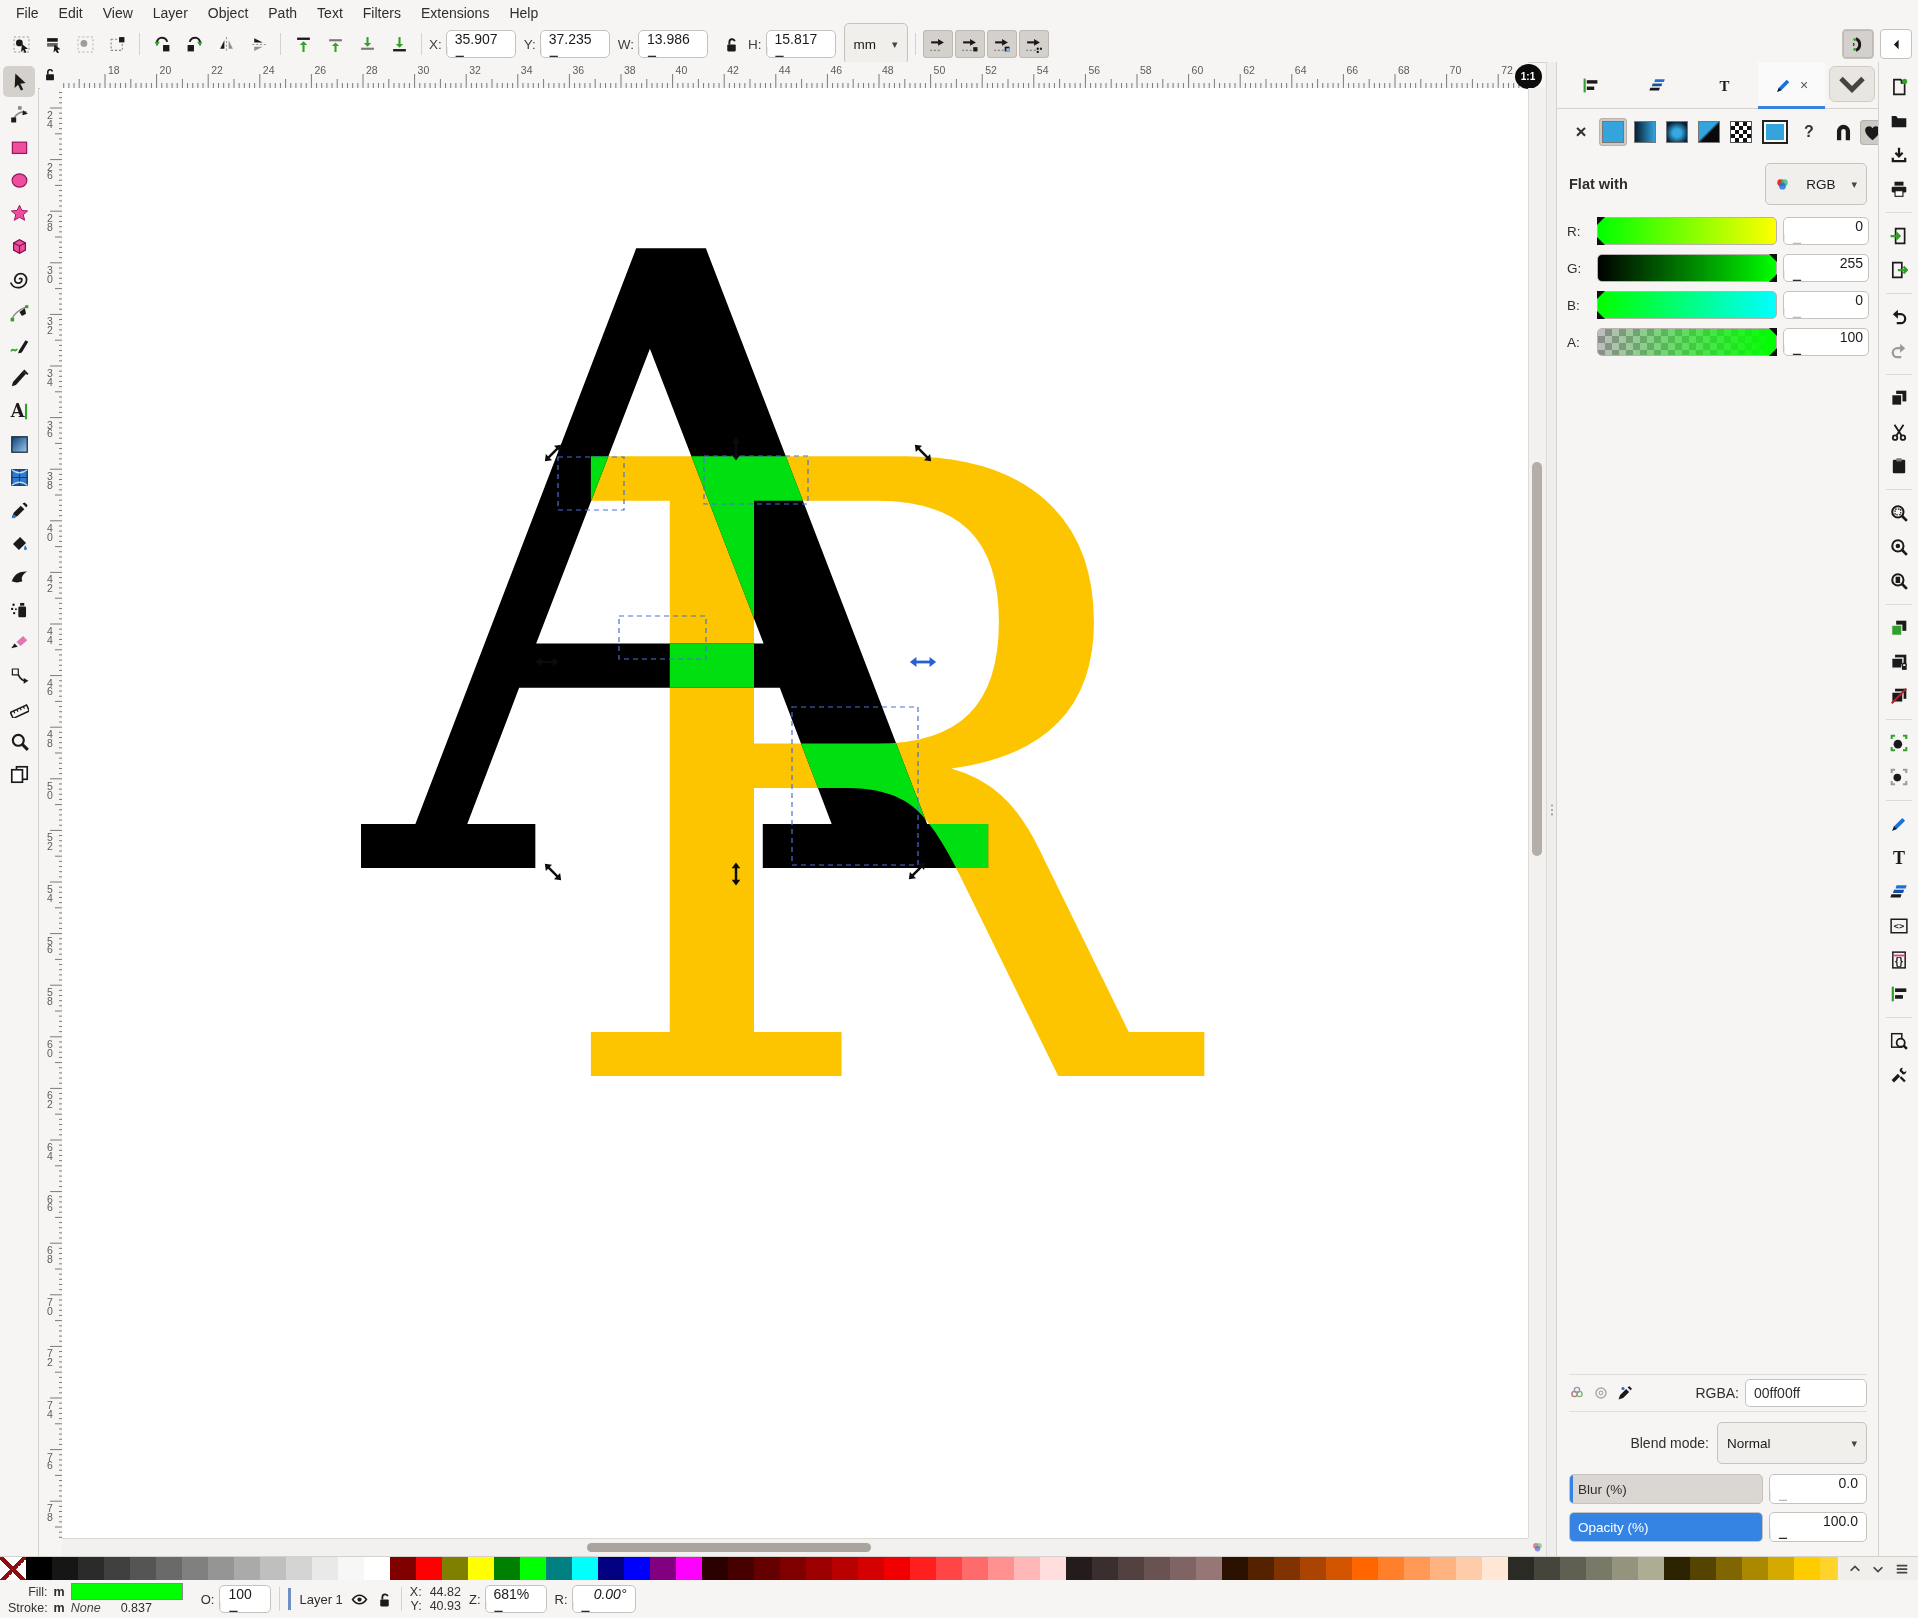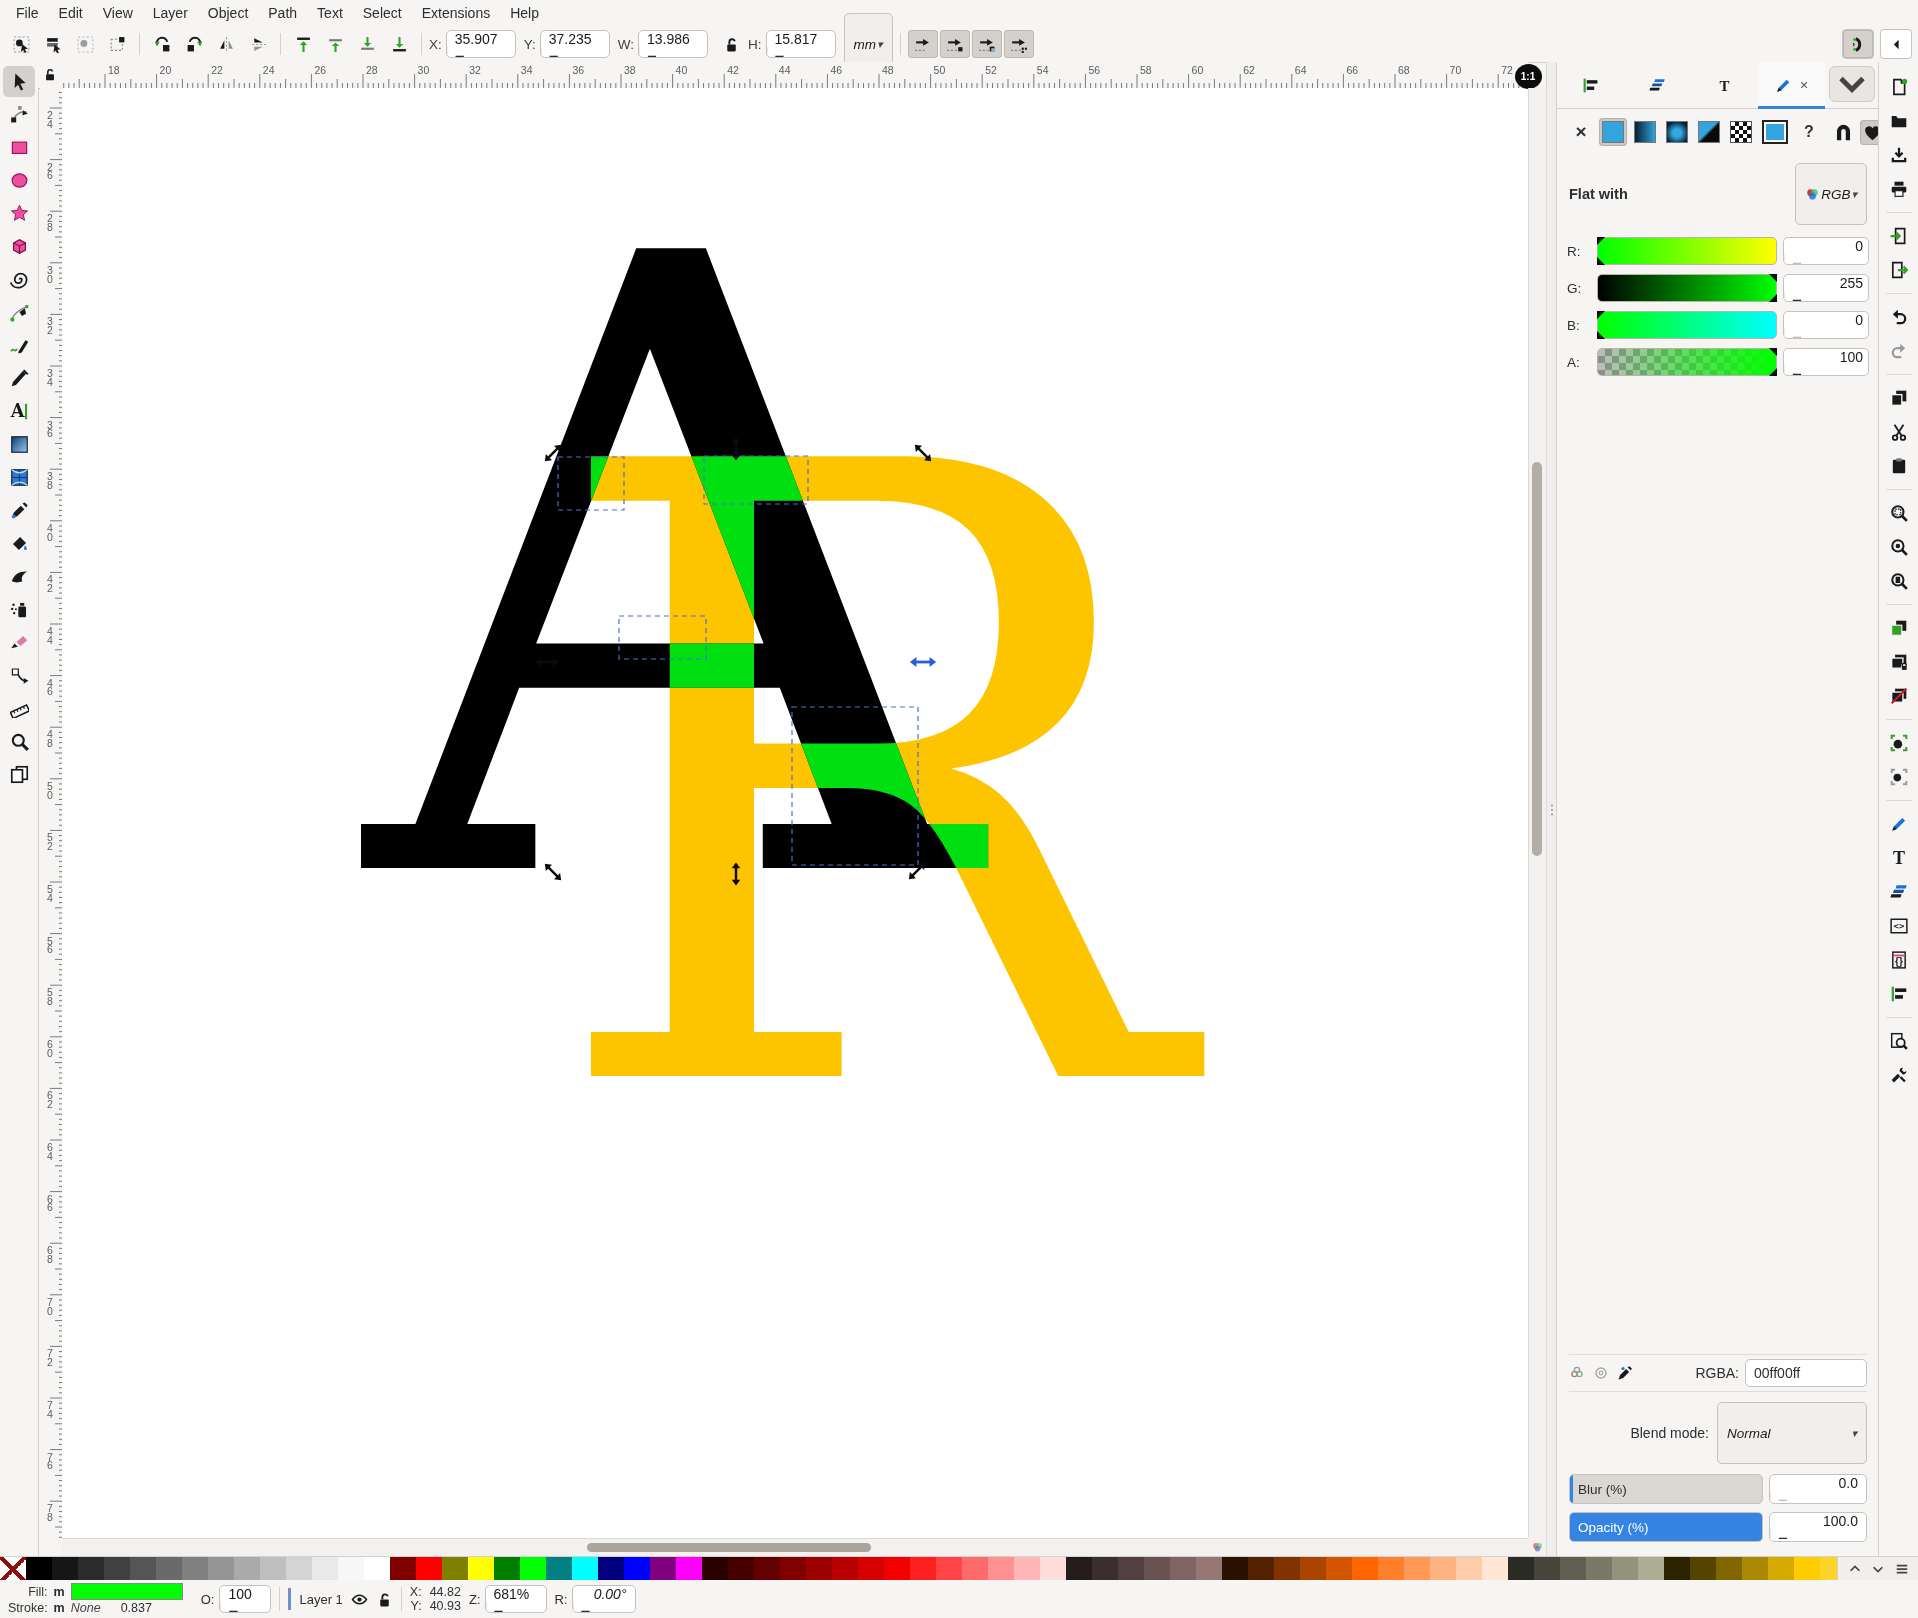--- a/index.html
+++ b/index.html
@@ -22,22 +22,22 @@
   .tb-btn svg{width:17px;height:17px;}
   .tb-btn.pressed{background:#d4d0cb;box-shadow:inset 0 0 0 1px #bdb8b2;}
   .tb-sep{width:1px;height:22px;background:#d5d1cc;margin:0 7px;}
   .tb-field{display:flex;align-items:center;margin-right:6px;}
   .tb-field .lbl{color:#3e3e3e;margin-right:4px;font-size:13.5px;}
   .spin{display:flex;align-items:stretch;background:#fff;border:1px solid #c6c2bd;border-radius:5px;height:26px;overflow:hidden;flex-direction:column;}
   .spin .spin-val{padding:0 8px;display:flex;align-items:center;font-size:14px;color:#1a1a1a;min-width:52px;}
   .spin .spin-btn{width:24px;display:flex;align-items:center;justify-content:center;
                   font-size:17px;color:#222;border-left:1px solid #eceae7;}
   .spin .spin-btn.dis{color:#bdb9b4;}
-  .unitbtn,.ddbtn{display:flex;align-items:center;gap:1px;background:#f1efec;border:1px solid #c6c2bd;
-           border-radius:5px;height:26px;padding:17px 9px;font-size:13.5px;color:#1a1a1a;font-style:italic;}
+  .unitbtn,.ddbtn{display:flex;align-items:center;gap:16px;background:#f1efec;border:1px solid #c6c2bd;
+           border-radius:5px;height:26px;padding:7px 9px;font-size:13.5px;color:#1a1a1a;}
   .ddbtn .caret,.unitbtn .caret{font-size:11px;color:#444;}
   #tb-right{position:absolute;right:6px;top:29px;display:flex;gap:6px;}
   #tb-right .tb-btn{border:1px solid #c6c2bd;background:#fff;}
   #tb-right .tb-btn.pressed{background:#d4d0cb;}
 
   
   #toolbox{left:0;top:62px;width:38px;height:1494px;background:#f6f5f4;border-right:1px solid #d5d1cc;
            display:flex;flex-direction:column;align-items:center;padding-top:3px;}
   .tool{width:32px;height:31px;display:flex;align-items:center;justify-content:center;border-radius:5px;margin:1px 0;}
   .tool svg{width:19px;height:19px;}
@@ -175,21 +175,21 @@
 <div id="app">
 
   <div id="menubar" class="abs">
       <div class="menu-item">File</div>
       <div class="menu-item">Edit</div>
       <div class="menu-item">View</div>
       <div class="menu-item">Layer</div>
       <div class="menu-item">Object</div>
       <div class="menu-item">Path</div>
       <div class="menu-item">Text</div>
-      <div class="menu-item">Select</div>
+      <div class="menu-item">Filters</div>
       <div class="menu-item">Extensions</div>
       <div class="menu-item">Help</div>
     </div>
 
   <div id="toolbar" class="abs">
     <div class="tb-group" id="tb-sel">
         <div class="tb-btn">
           <svg viewBox="0 0 16 16">
             <rect x="1" y="1" width="14" height="14" fill="none" stroke="#999" stroke-dasharray="2 2"></rect>
             <circle cx="6" cy="6.5" r="3.2" fill="#1a1a1a"></circle>

